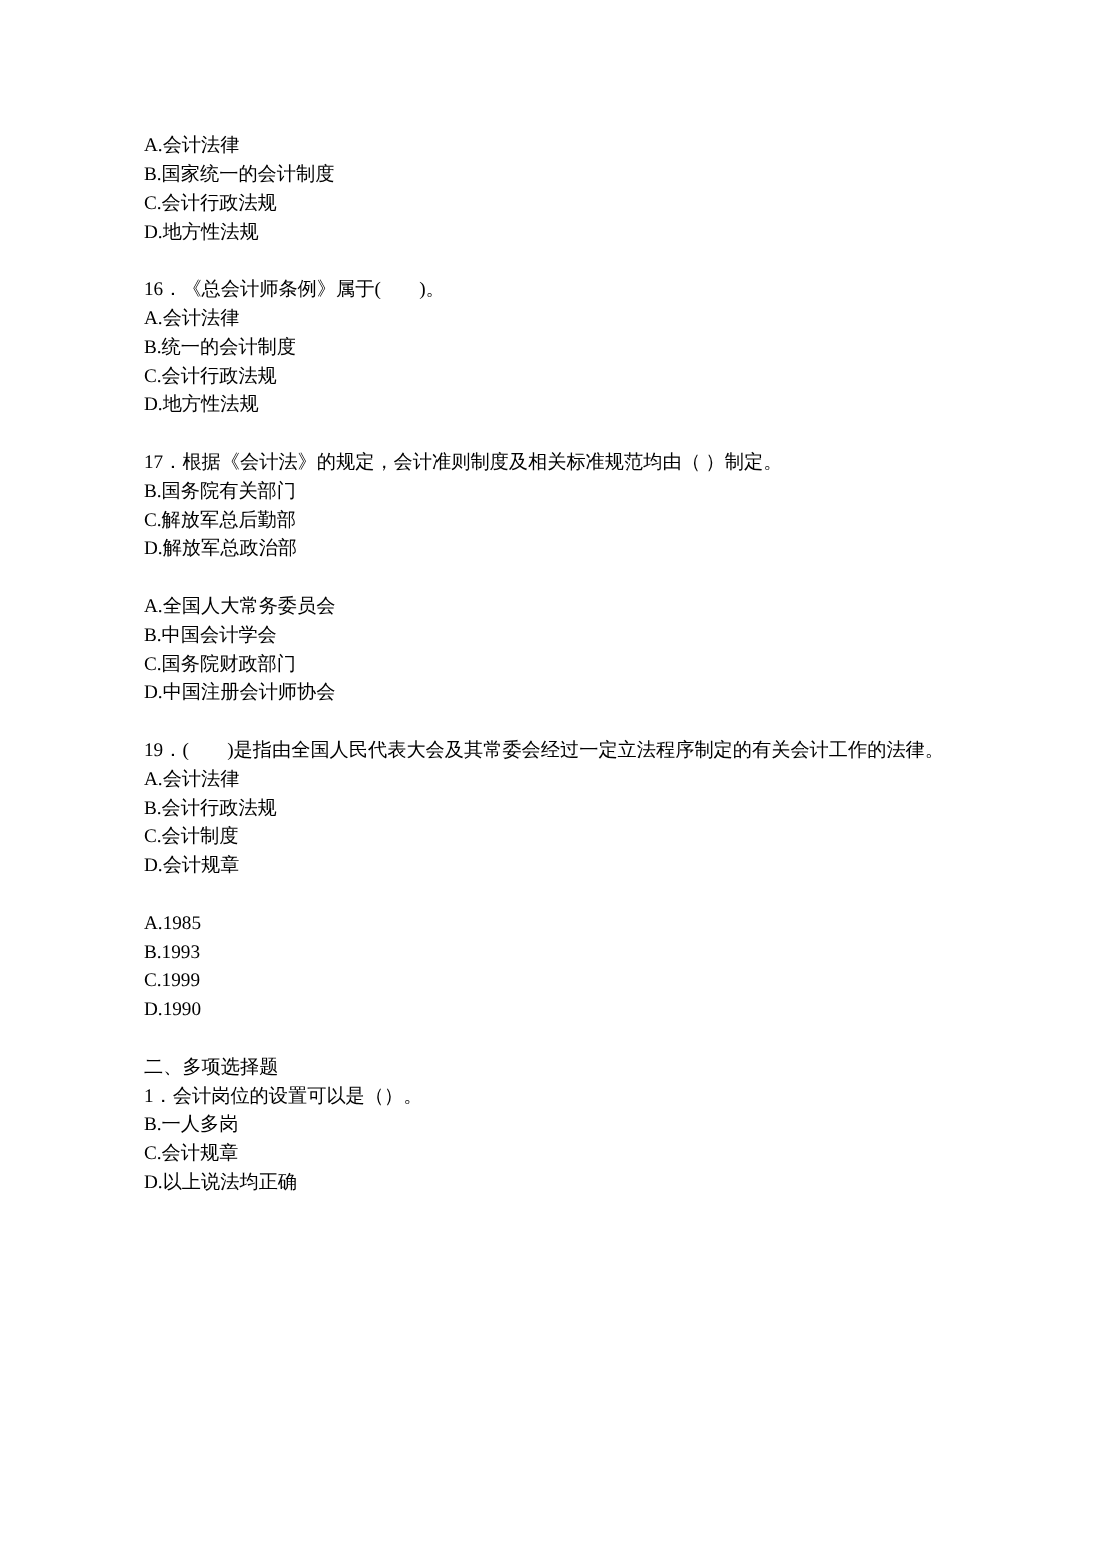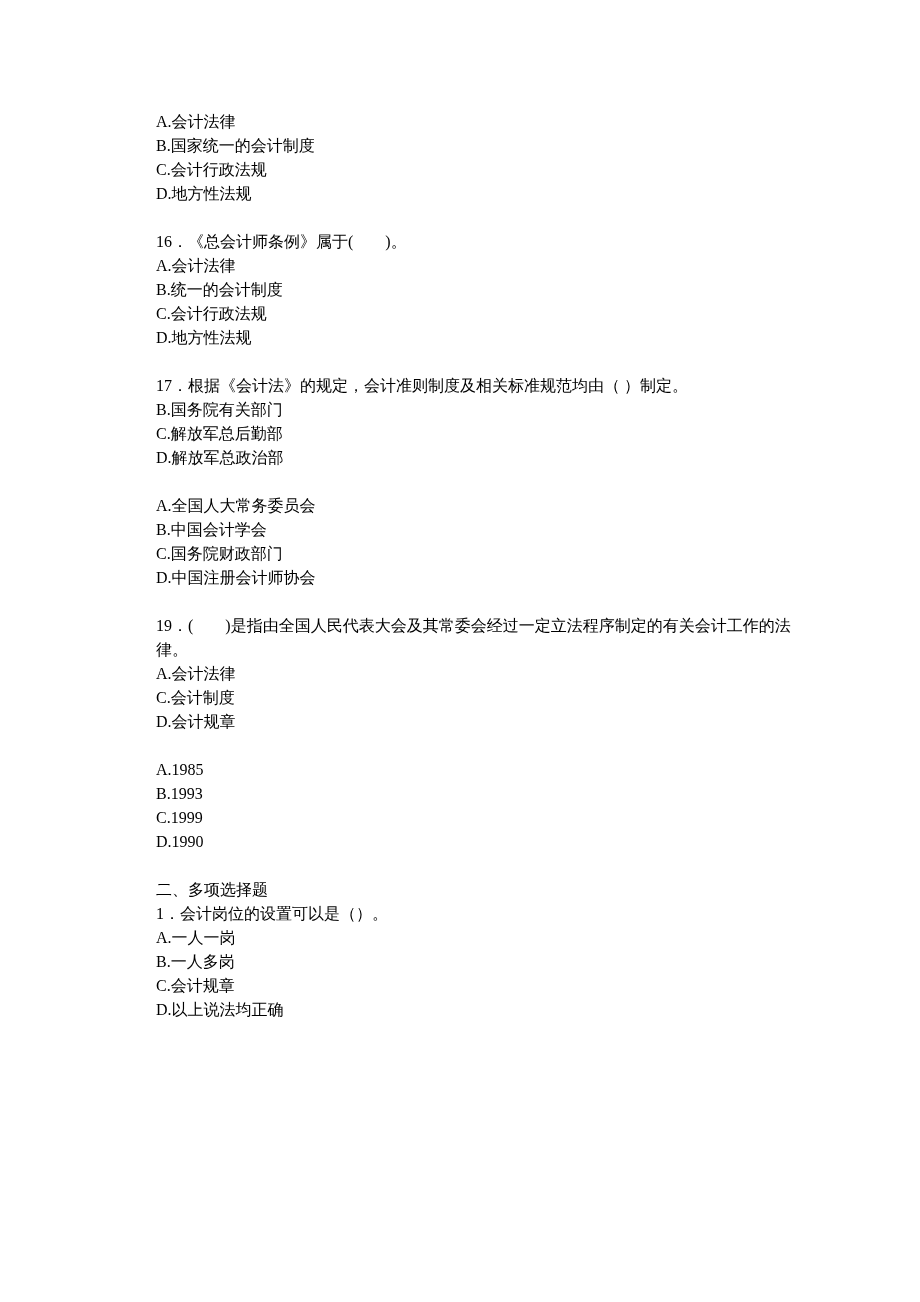--- a/index.html
+++ b/index.html
@@ -14,21 +14,20 @@
       font-size: 16px;
       line-height: 1.5;
       color: #000000;
     }
     .line {
       margin: 0;
       padding: 0;
     }
     .block {
       margin-bottom: 24px;
-      margin-left: 36px;
     }
     .block:last-child {
       margin-bottom: 0;
     }
   </style>
 </head>
 <body>
 
 <div class="page">
 
@@ -57,33 +56,33 @@
   <div class="block">
     <p class="line">A.全国人大常务委员会</p>
     <p class="line">B.中国会计学会</p>
     <p class="line">C.国务院财政部门</p>
     <p class="line">D.中国注册会计师协会</p>
   </div>
 
   <div class="block">
     <p class="line">19．(　　)是指由全国人民代表大会及其常委会经过一定立法程序制定的有关会计工作的法律。</p>
     <p class="line">A.会计法律</p>
+    <p class="line">B.会计行政法规</p>
     <p class="line">C.会计制度</p>
     <p class="line">D.会计规章</p>
   </div>
 
   <div class="block">
     <p class="line">A.1985</p>
     <p class="line">B.1993</p>
     <p class="line">C.1999</p>
     <p class="line">D.1990</p>
   </div>
 
   <div class="block">
     <p class="line">二、多项选择题</p>
     <p class="line">1．会计岗位的设置可以是（）。</p>
-    <p class="line">A.一人一岗</p>
     <p class="line">B.一人多岗</p>
     <p class="line">C.会计规章</p>
     <p class="line">D.以上说法均正确</p>
   </div>
 
 </div>
 
 </body></html>

